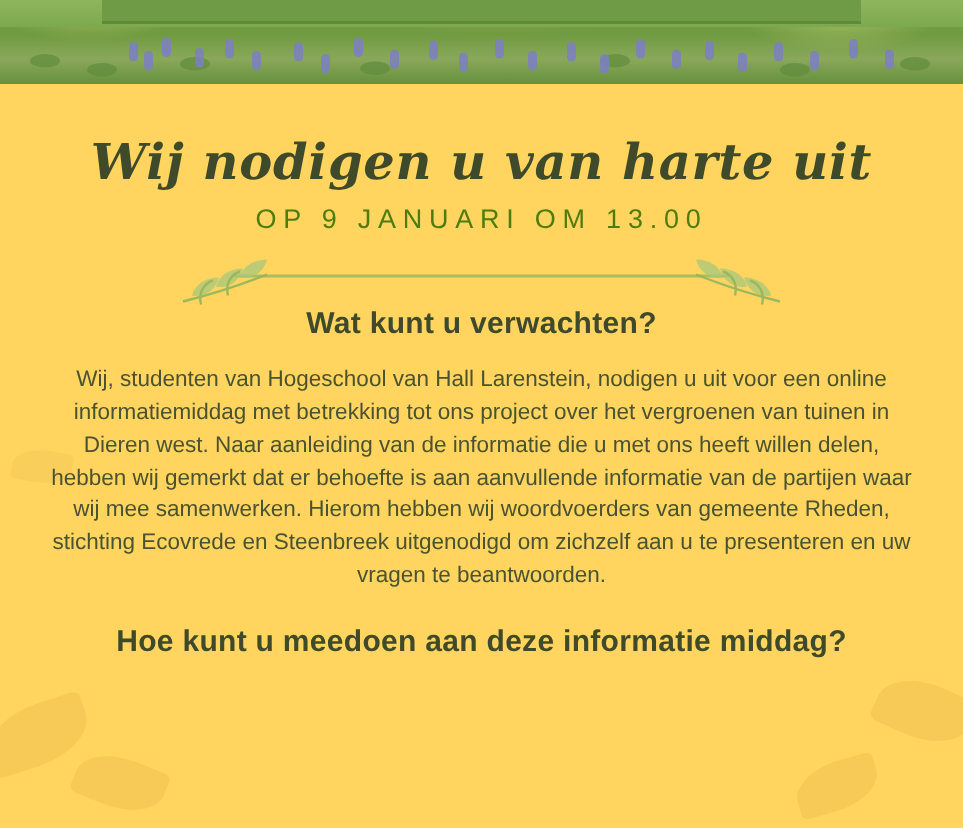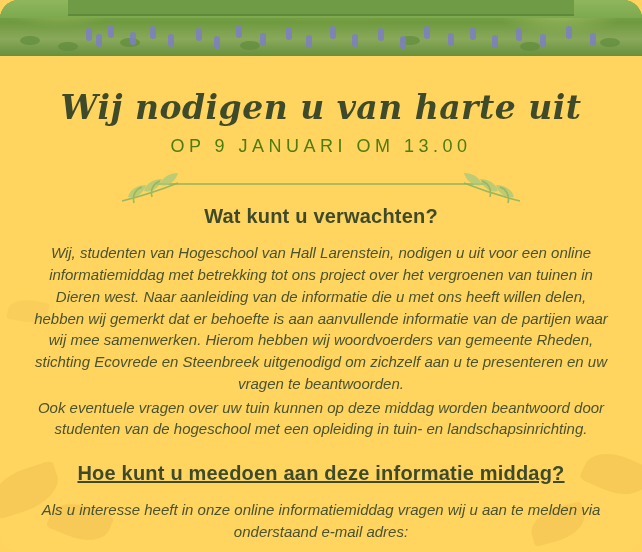--- a/index.html
+++ b/index.html
@@ -13,21 +13,20 @@
     font-family: "Liberation Sans", sans-serif;
     background: #ffd35e;
   }
 
   .page {
     position: relative;
     width: 642px;
     height: 552px;
     overflow: hidden;
     background: #ffd45f;
-    border-radius: 19px;
   }
 
   
   .photo-band {
     position: relative;
     width: 642px;
     height: 56px;
     overflow: hidden;
     background: linear-gradient(180deg, #7fa84a 0%, #6e9b40 25%, #8fae5a 50%, #7d9f58 75%, #6f9544 100%);
   }
@@ -144,27 +143,25 @@
     color: #3f4a2b;
     letter-spacing: .2px;
   }
 
   .body-text {
     margin: 14px 0 0 0;
     font-size: 15px;
     line-height: 1.45;
     color: #4a5331;
     padding: 0 8px;
-    font-style: italic;
   }
   .body-text.tight { margin-top: 2px; }
 
   .section-heading.second {
     margin-top: 22px;
-    text-decoration: underline;
   }
 
   .cut-text {
     margin-top: 14px;
   }
 </style>
 </head>
 <body>
 
 <div class="page">
@@ -241,20 +238,18 @@
           <path d="M16 42 C 14 34, 18 28, 24 26"></path>
           <path d="M34 36 C 32 28, 36 22, 42 20"></path>
         </g>
       </svg>
     </div>
 
     <h2 class="section-heading">Wat kunt u verwachten?</h2>
 
     <p class="body-text">Wij, studenten van Hogeschool van Hall Larenstein, nodigen u uit voor een online informatiemiddag met betrekking tot ons project over het vergroenen van tuinen in Dieren west. Naar aanleiding van de informatie die u met ons heeft willen delen, hebben wij gemerkt dat er behoefte is aan aanvullende informatie van de partijen waar wij mee samenwerken. Hierom hebben wij woordvoerders van gemeente Rheden, stichting Ecovrede en Steenbreek uitgenodigd om zichzelf aan u te presenteren en uw vragen te beantwoorden.</p>
 
-    <p class="body-text tight">Ook eventuele vragen over uw tuin kunnen op deze middag worden beantwoord door studenten van de hogeschool met een opleiding in tuin- en landschapsinrichting.</p>
 
     <h2 class="section-heading second">Hoe kunt u meedoen aan deze informatie middag?</h2>
 
-    <p class="body-text cut-text">Als u interesse heeft in onze online informatiemiddag vragen wij u aan te melden via onderstaand e-mail adres:</p>
 
   </div>
 </div>
 
 </body></html>

